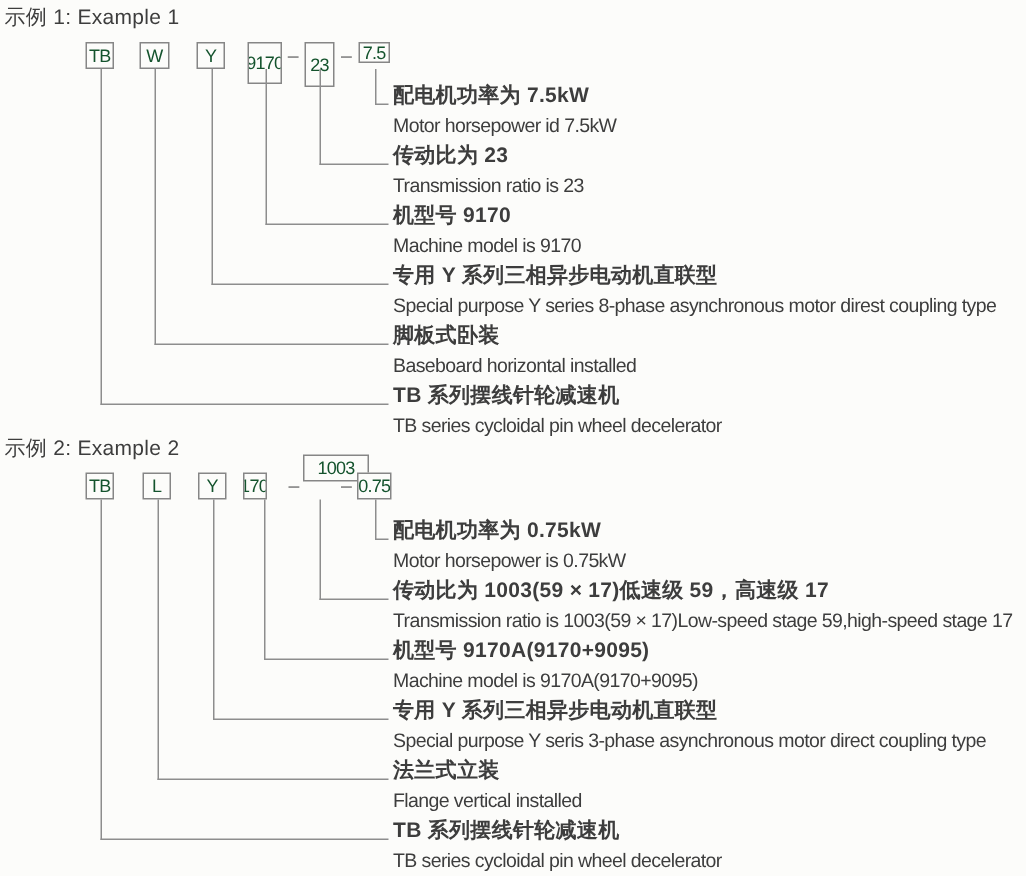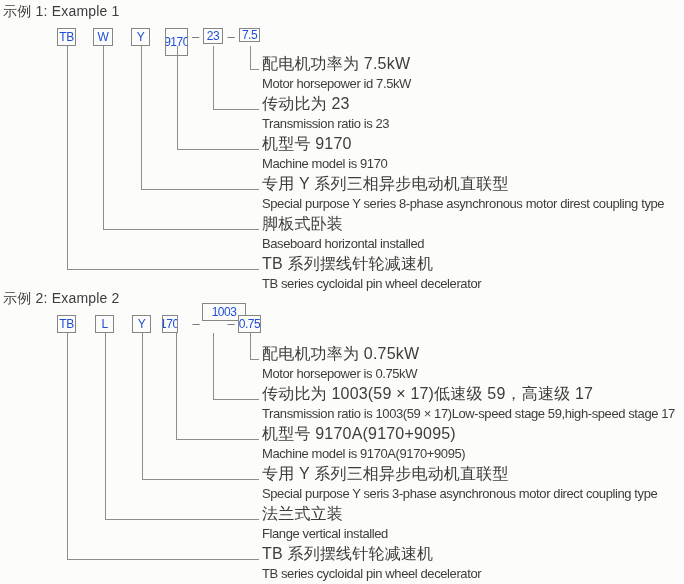--- a/index.html
+++ b/index.html
@@ -12,52 +12,52 @@
   .example { position:absolute; inset:0; pointer-events:none;border-radius:16px; }
   .title {
     position:absolute; left:3px; margin:0;
     font-size:14px; font-weight:normal; letter-spacing:0.2px;
     white-space:nowrap;
   }
   .code-box {
     position:absolute; box-sizing:border-box;
     border:1px solid #868686; background:#fcfcfa;
     display:flex; align-items:center; justify-content:center;
-    font-size:12px; letter-spacing:-0.5px; color:#1d4ed8;
+    font-size:12px; letter-spacing:-0.5px; color:#14532d;
     overflow:hidden;
   }
   .dash {
     position:absolute; text-align:center;
     font-size:13px; line-height:18px; color:#6a6a6a;
   }
   .connector {
     position:absolute;
     border-left:1px solid #8d8d8d;
     border-bottom:1px solid #8d8d8d;
   }
   .line { position:absolute; white-space:nowrap; height:20px; }
-  .line.cn { font-size:16px; line-height:17px; letter-spacing:0.2px; }
+  .line.cn { font-size:14px; line-height:17px; letter-spacing:0.2px;font-weight:bold; }
   .line.en { font-size:13px; line-height:18px; letter-spacing:-0.4px; }
 </style>
 </head>
 <body>
 
 <div class="page">
   <section class="example">
     <h2 class="title" style="top: 3px;">示例 1: Example 1</h2>
     <div class="diagram">
         <div class="code-box" style="left: 57px; top: 28px; width: 19px; height: 18px;">TB</div>
         <div class="connector" style="left: 67px; top: 46px; width: 191px; height: 223px;"></div>
         <div class="code-box" style="left: 93px; top: 28px; width: 20px; height: 18px;">W</div>
         <div class="connector" style="left: 103px; top: 46px; width: 155px; height: 183px;"></div>
         <div class="code-box" style="left: 131px; top: 28px; width: 19px; height: 18px;">Y</div>
         <div class="connector" style="left: 141px; top: 46px; width: 117px; height: 143px;"></div>
         <div class="code-box" style="left: 165px; top: 28px; width: 23px; height: 28px;">9170</div>
         <div class="connector" style="left: 177px; top: 46px; width: 81px; height: 103px;"></div>
-        <div class="code-box" style="left: 203px; top: 28px; width: 20px; height: 16px;">23</div>
+        <div class="code-box" style="left: 203px; top: 28px; width: 20px; height: 30px;">23</div>
         <div class="connector" style="left: 213px; top: 46px; width: 45px; height: 63px;"></div>
         <div class="code-box" style="left: 239px; top: 28px; width: 21px; height: 14px;">7.5</div>
         <div class="connector" style="left: 250px; top: 46px; width: 8px; height: 23px;"></div>
         <span class="dash" style="left: 188px; top: 28px; width: 15px; height: 18px;">–</span>
         <span class="dash" style="left: 223px; top: 28px; width: 16px; height: 18px;">–</span>
         <div class="line cn" style="left: 262px; top: 55px;">配电机功率为 7.5kW</div>
         <div class="line en" style="left: 262px; top: 75px;">Motor horsepower id 7.5kW</div>
         <div class="line cn" style="left: 262px; top: 95px;">传动比为 23</div>
         <div class="line en" style="left: 262px; top: 115px;">Transmission ratio is 23</div>
         <div class="line cn" style="left: 262px; top: 135px;">机型号 9170</div>

